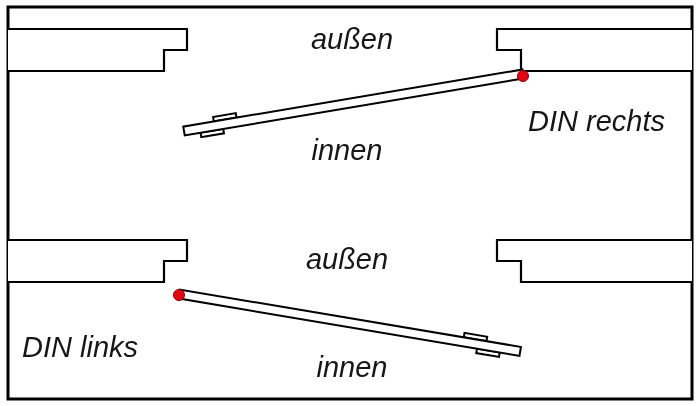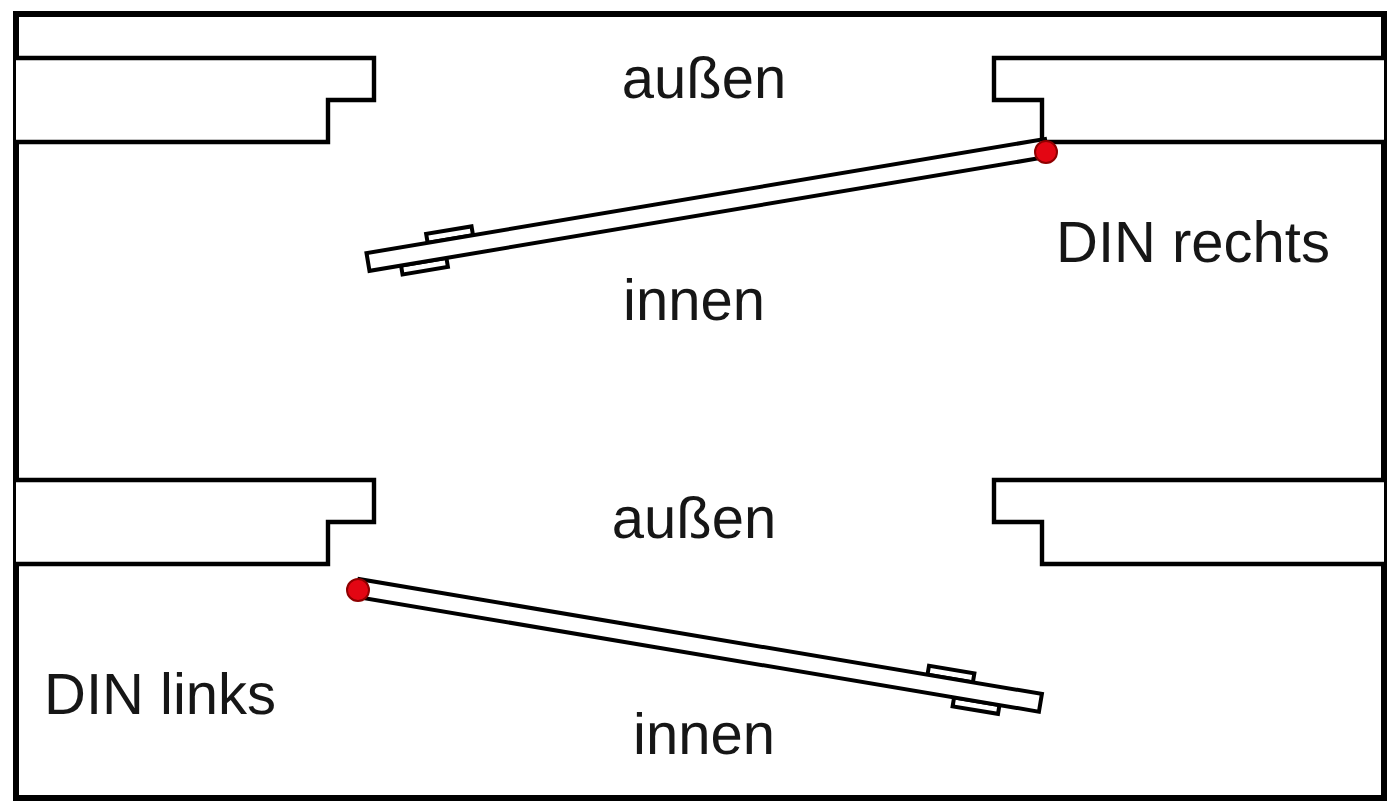--- a/index.html
+++ b/index.html
@@ -7,20 +7,21 @@
     padding: 0;
     background: #ffffff;
     font-family: "Liberation Sans", sans-serif;
   }
   .canvas {
     position: relative;
     width: 700px;
     height: 406px;
     background: #ffffff;
     overflow: hidden;
+    font-style: italic;
   }
   svg { display: block; }
   .frame {
     fill: none;
     stroke: #000000;
     stroke-width: 3;
   }
   .wall {
     fill: #ffffff;
     stroke: #000000;

